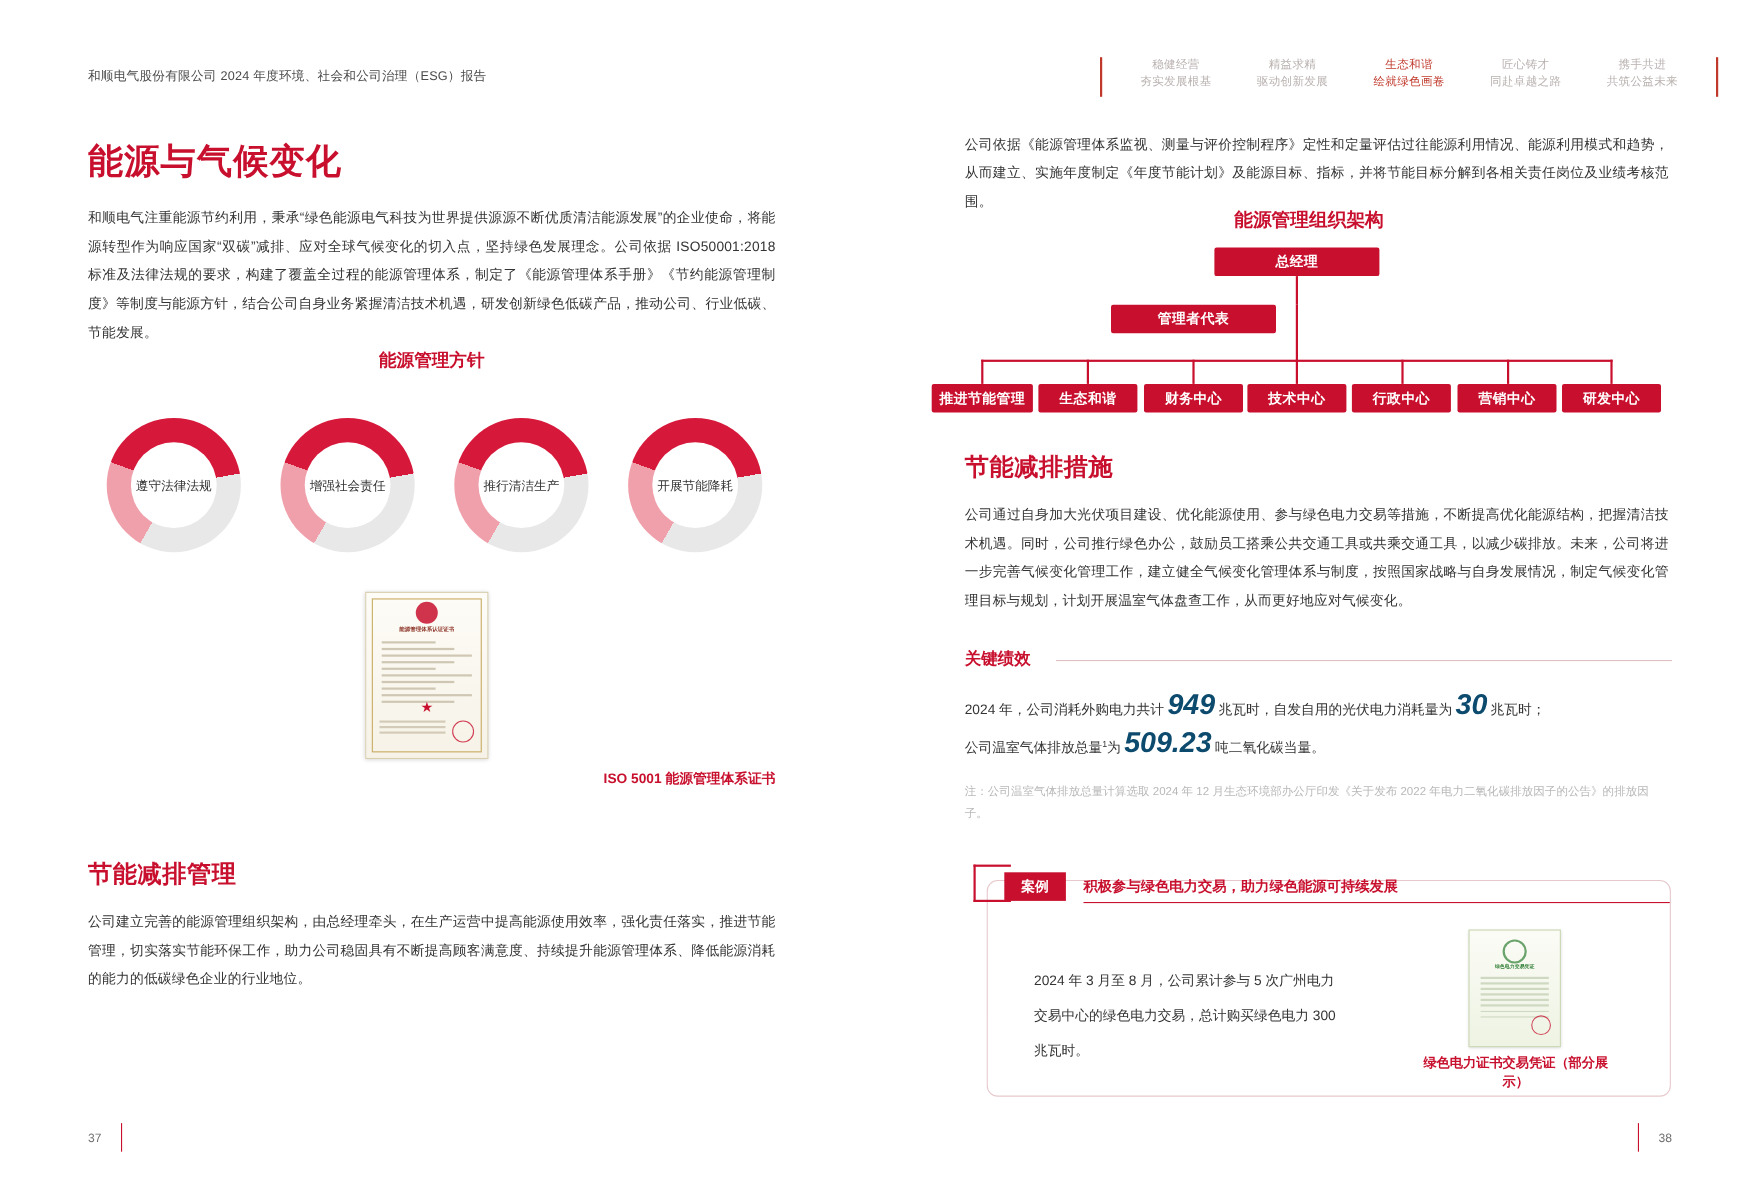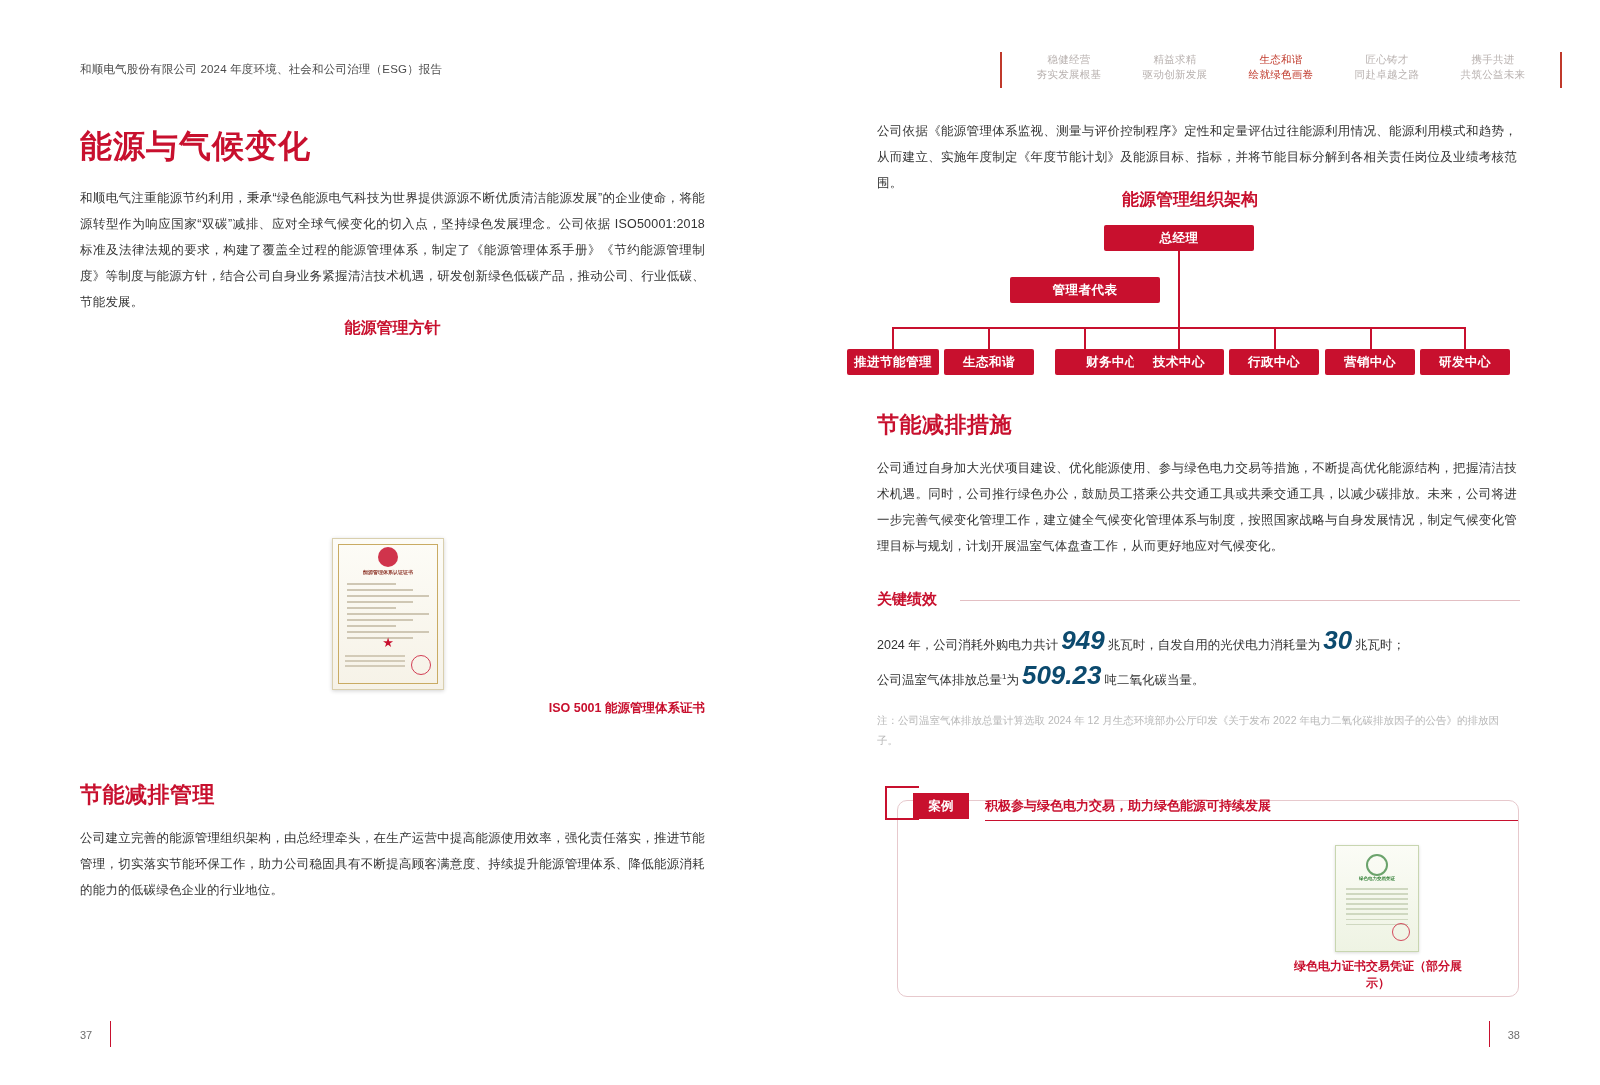--- a/index.html
+++ b/index.html
@@ -400,20 +400,42 @@
   <div class="page page-left">
 
     <div class="left-header">和顺电气股份有限公司 2024 年度环境、社会和公司治理（ESG）报告</div>
 
     <h1 class="title" style="left:80px; top:125px;">能源与气候变化</h1>
 
     <div class="body-text" style="left:80px; top:185px; width:625px;">和顺电气注重能源节约利用，秉承“绿色能源电气科技为世界提供源源不断优质清洁能源发展”的企业使命，将能源转型作为响应国家“双碳”减排、应对全球气候变化的切入点，坚持绿色发展理念。公司依据 ISO50001:2018 标准及法律法规的要求，构建了覆盖全过程的能源管理体系，制定了《能源管理体系手册》《节约能源管理制度》等制度与能源方针，结合公司自身业务紧握清洁技术机遇，研发创新绿色低碳产品，推动公司、行业低碳、节能发展。</div>
 
     <div class="center-title" style="left:80px; top:318px; width:625px;">能源管理方针</div>
 
+    <div class="donuts">
+      <div class="donut" style="left:22px; top:20px;">
+        <div class="ring" style="background: conic-gradient(from 140deg, #e8e8e8 0deg 70deg, #f0a0ab 70deg 150deg, #d6183a 150deg 300deg, #e8e8e8 300deg 360deg);"></div>
+        <div class="hole"></div>
+        <div class="label">遵守法律法规</div>
+      </div>
+      <div class="donut" style="left:180px; top:20px;">
+        <div class="ring" style="background: conic-gradient(from 140deg, #e8e8e8 0deg 70deg, #f0a0ab 70deg 150deg, #d6183a 150deg 300deg, #e8e8e8 300deg 360deg);"></div>
+        <div class="hole"></div>
+        <div class="label">增强社会责任</div>
+      </div>
+      <div class="donut" style="left:338px; top:20px;">
+        <div class="ring" style="background: conic-gradient(from 140deg, #e8e8e8 0deg 70deg, #f0a0ab 70deg 150deg, #d6183a 150deg 300deg, #e8e8e8 300deg 360deg);"></div>
+        <div class="hole"></div>
+        <div class="label">推行清洁生产</div>
+      </div>
+      <div class="donut" style="left:496px; top:20px;">
+        <div class="ring" style="background: conic-gradient(from 140deg, #e8e8e8 0deg 70deg, #f0a0ab 70deg 150deg, #d6183a 150deg 300deg, #e8e8e8 300deg 360deg);"></div>
+        <div class="hole"></div>
+        <div class="label">开展节能降耗</div>
+      </div>
+    </div>
 
     <div class="cert">
       <div class="cert-inner"></div>
       <div class="cert-seal"></div>
       <div class="cert-h">能源管理体系认证证书</div>
       <div class="cert-lines">
         <i class="short"></i>
           <i class="mid"></i>
           <i></i>
           <i class="mid"></i>
@@ -486,21 +508,21 @@
       <div class="org-line" style="left:32px; top:102px; width:2px; height:22px;"></div>
       <div class="org-line" style="left:128px; top:102px; width:2px; height:22px;"></div>
       <div class="org-line" style="left:224px; top:102px; width:2px; height:22px;"></div>
       <div class="org-line" style="left:318px; top:102px; width:2px; height:22px;"></div>
       <div class="org-line" style="left:414px; top:102px; width:2px; height:22px;"></div>
       <div class="org-line" style="left:510px; top:102px; width:2px; height:22px;"></div>
       <div class="org-line" style="left:604px; top:102px; width:2px; height:22px;"></div>
 
       <div class="org-box" style="left:-13px; top:124px; width:92px;">推进节能管理</div>
       <div class="org-box" style="left:84px; top:124px; width:90px;">生态和谐</div>
-      <div class="org-box" style="left:195px; top:124px; width:90px;padding-left:12px;">财务中心</div>
+      <div class="org-box" style="left:180px; top:124px; width:90px;">财务中心</div>
       <div class="org-box" style="left:274px; top:124px; width:90px;">技术中心</div>
       <div class="org-box" style="left:369px; top:124px; width:90px;">行政中心</div>
       <div class="org-box" style="left:465px; top:124px; width:90px;">营销中心</div>
       <div class="org-box" style="left:560px; top:124px; width:90px;">研发中心</div>
     </div>
 
     <h2 class="sub" style="left:77px; top:410px;">节能减排措施</h2>
 
     <div class="body-text" style="left:77px; top:455px; width:640px;">公司通过自身加大光伏项目建设、优化能源使用、参与绿色电力交易等措施，不断提高优化能源结构，把握清洁技术机遇。同时，公司推行绿色办公，鼓励员工搭乘公共交通工具或共乘交通工具，以减少碳排放。未来，公司将进一步完善气候变化管理工作，建立健全气候变化管理体系与制度，按照国家战略与自身发展情况，制定气候变化管理目标与规划，计划开展温室气体盘查工作，从而更好地应对气候变化。</div>
 
@@ -516,20 +538,21 @@
     </div>
 
     <div class="note" style="left:77px; top:710px; width:640px;">注：公司温室气体排放总量计算选取 2024 年 12 月生态环境部办公厅印发《关于发布 2022 年电力二氧化碳排放因子的公告》的排放因子。</div>
   </div>
 
   <div class="case-box"></div>
   <div class="case-mark"></div>
   <div class="case-tag">案例</div>
   <div class="case-title">积极参与绿色电力交易，助力绿色能源可持续发展</div>
   <div class="case-underline"></div>
+  <div class="case-text">2024 年 3 月至 8 月，公司累计参与 5 次广州电力交易中心的绿色电力交易，总计购买绿色电力 300 兆瓦时。</div>
 
   <div class="case-cert">
     <div class="ring2"></div>
     <div class="t">绿色电力交易凭证</div>
     <div class="ln">
       <i></i>
         <i></i>
         <i></i>
         <i></i>
         <i></i>

